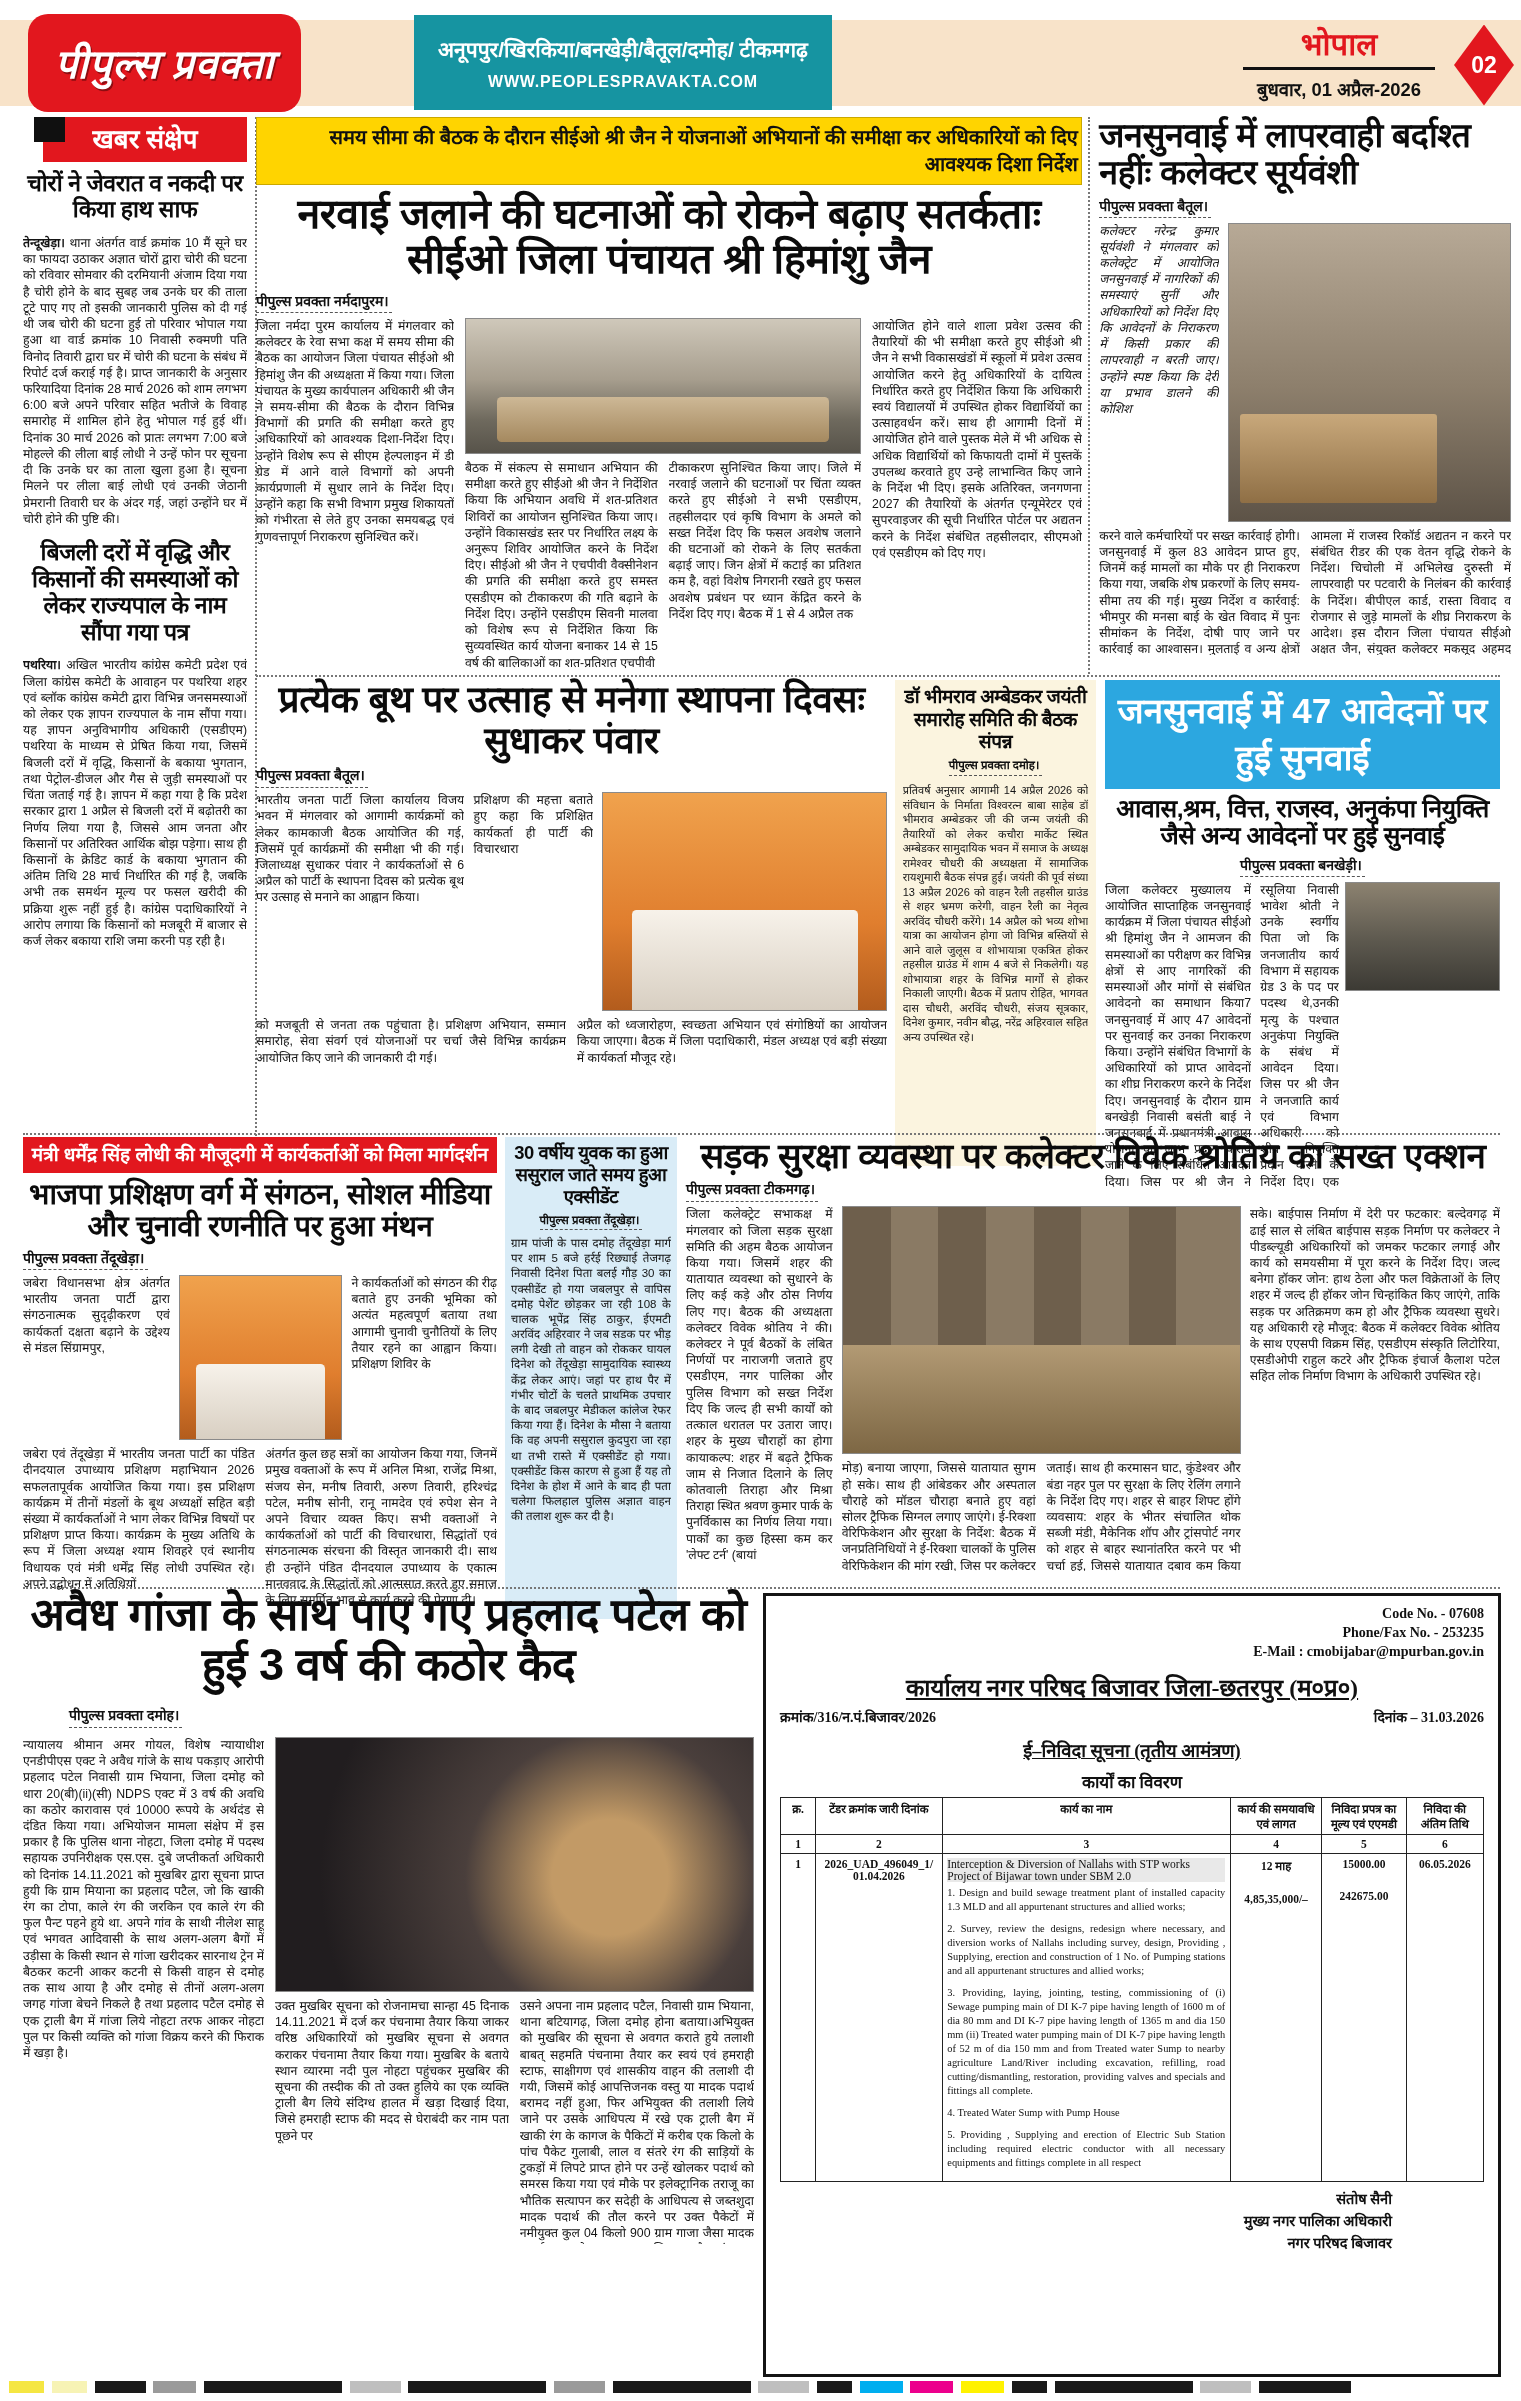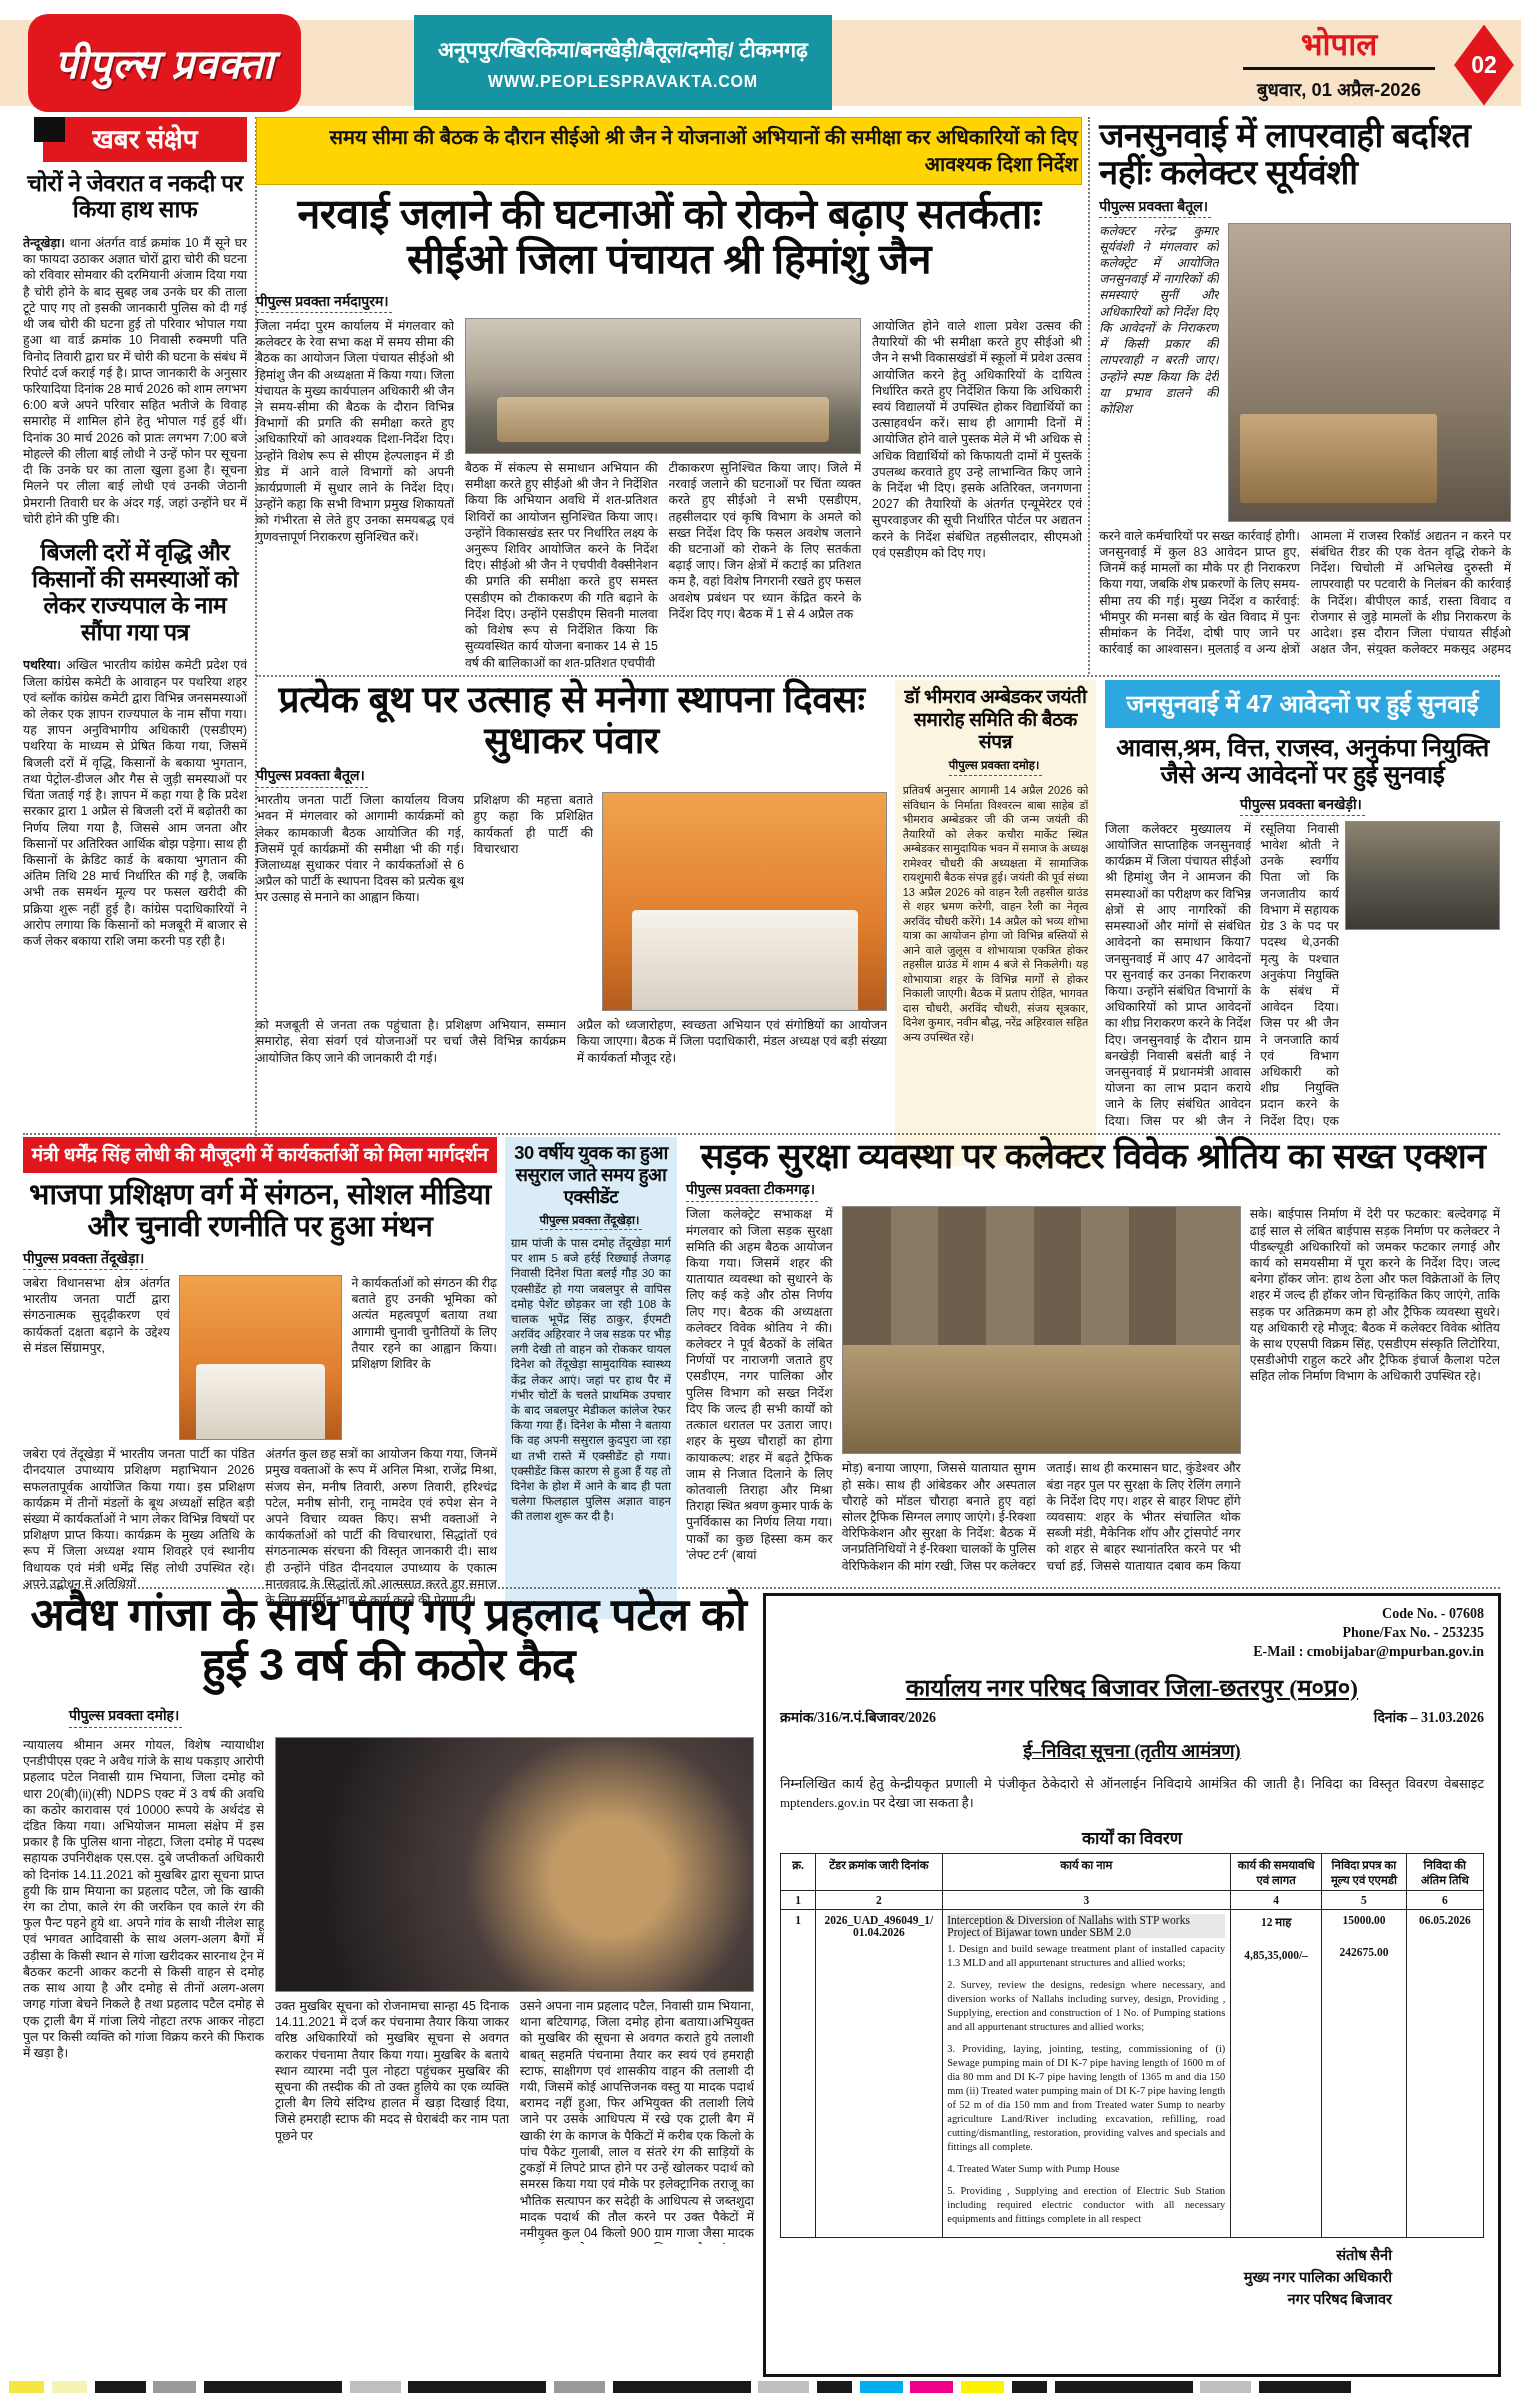--- a/index.html
+++ b/index.html
@@ -58,21 +58,21 @@
   .lead-head{font-size:41px;margin:7.7px 0 4.6px 0;}
   
   #betul{position:absolute;left:1088px;top:117px;width:412px;height:557px;border-left:2.3px dotted #777;padding-left:9.2px;}
   .betul-head{font-size:34px;text-align:left;}
   
   #sthapna{position:absolute;left:256px;top:680px;width:631px;height:450px;}
   #ambedkar{position:absolute;left:895px;top:680px;width:201px;height:486px;background:#fbf4df;
             padding:6.1px 7.7px;box-sizing:border-box;}
   .amb-head{font-size:19px;line-height:1.18;}
   #j47{position:absolute;left:1105px;top:680px;width:395px;height:450px;}
-  .banner-blue{background:#2ca7e0;color:#fff;font-size:24px;font-weight:900;text-align:center;padding:6.1px 1.5px 9.2px 1.5px;}
+  .banner-blue{background:#2ca7e0;color:#fff;font-size:35px;font-weight:900;text-align:center;padding:6.1px 1.5px 9.2px 1.5px;}
   .j47-sub{font-size:24.6px;margin:6.1px 0 1.5px 0;}
   
   #bjp{position:absolute;left:23px;top:1137px;width:474px;height:447px;}
   .kicker-r{background:#e2171e;color:#fff;font-size:19px;font-weight:900;text-align:center;padding:3.8px 1.5px 6.1px 1.5px;}
   .bjp-head{font-size:29px;margin:6.1px 0 1.5px 0;}
   #accident{position:absolute;left:505px;top:1137px;width:172px;height:482px;background:#d9ecf7;
             padding:4.6px 6.1px;box-sizing:border-box;}
   .acc-head{font-size:18.4px;line-height:1.2;}
   #road{position:absolute;left:686px;top:1137px;width:814px;height:447px;}
   .road-head{font-size:35px;}
@@ -279,21 +279,20 @@
       <div>Code No. - 07608</div>
       <div>Phone/Fax No. - 253235</div>
       <div>E-Mail : cmobijabar@mpurban.gov.in</div>
     </div>
     <div class="t-office">कार्यालय नगर परिषद बिजावर जिला-छतरपुर (म०प्र०)</div>
     <div class="t-refrow">
       <span>क्रमांक/316/न.पं.बिजावर/2026</span>
       <span>दिनांक – 31.03.2026</span>
     </div>
     <div class="t-title">ई–निविदा सूचना (तृतीय आमंत्रण)</div>
-    <p class="t-intro">निम्नलिखित कार्य हेतु केन्द्रीयकृत प्रणाली मे पंजीकृत ठेकेदारो से ऑनलाईन निविदाये आमंत्रित की जाती है। निविदा का विस्तृत विवरण वेबसाइट mptenders.gov.in पर देखा जा सकता है।</p>
     <div class="t-works">कार्यों का विवरण</div>
     <table class="tnd">
       <colgroup>
         <col style="width:5%">
           <col style="width:18%">
           <col style="width:41%">
         <col style="width:13%">
           <col style="width:12%">
           <col style="width:11%">
       </colgroup>

